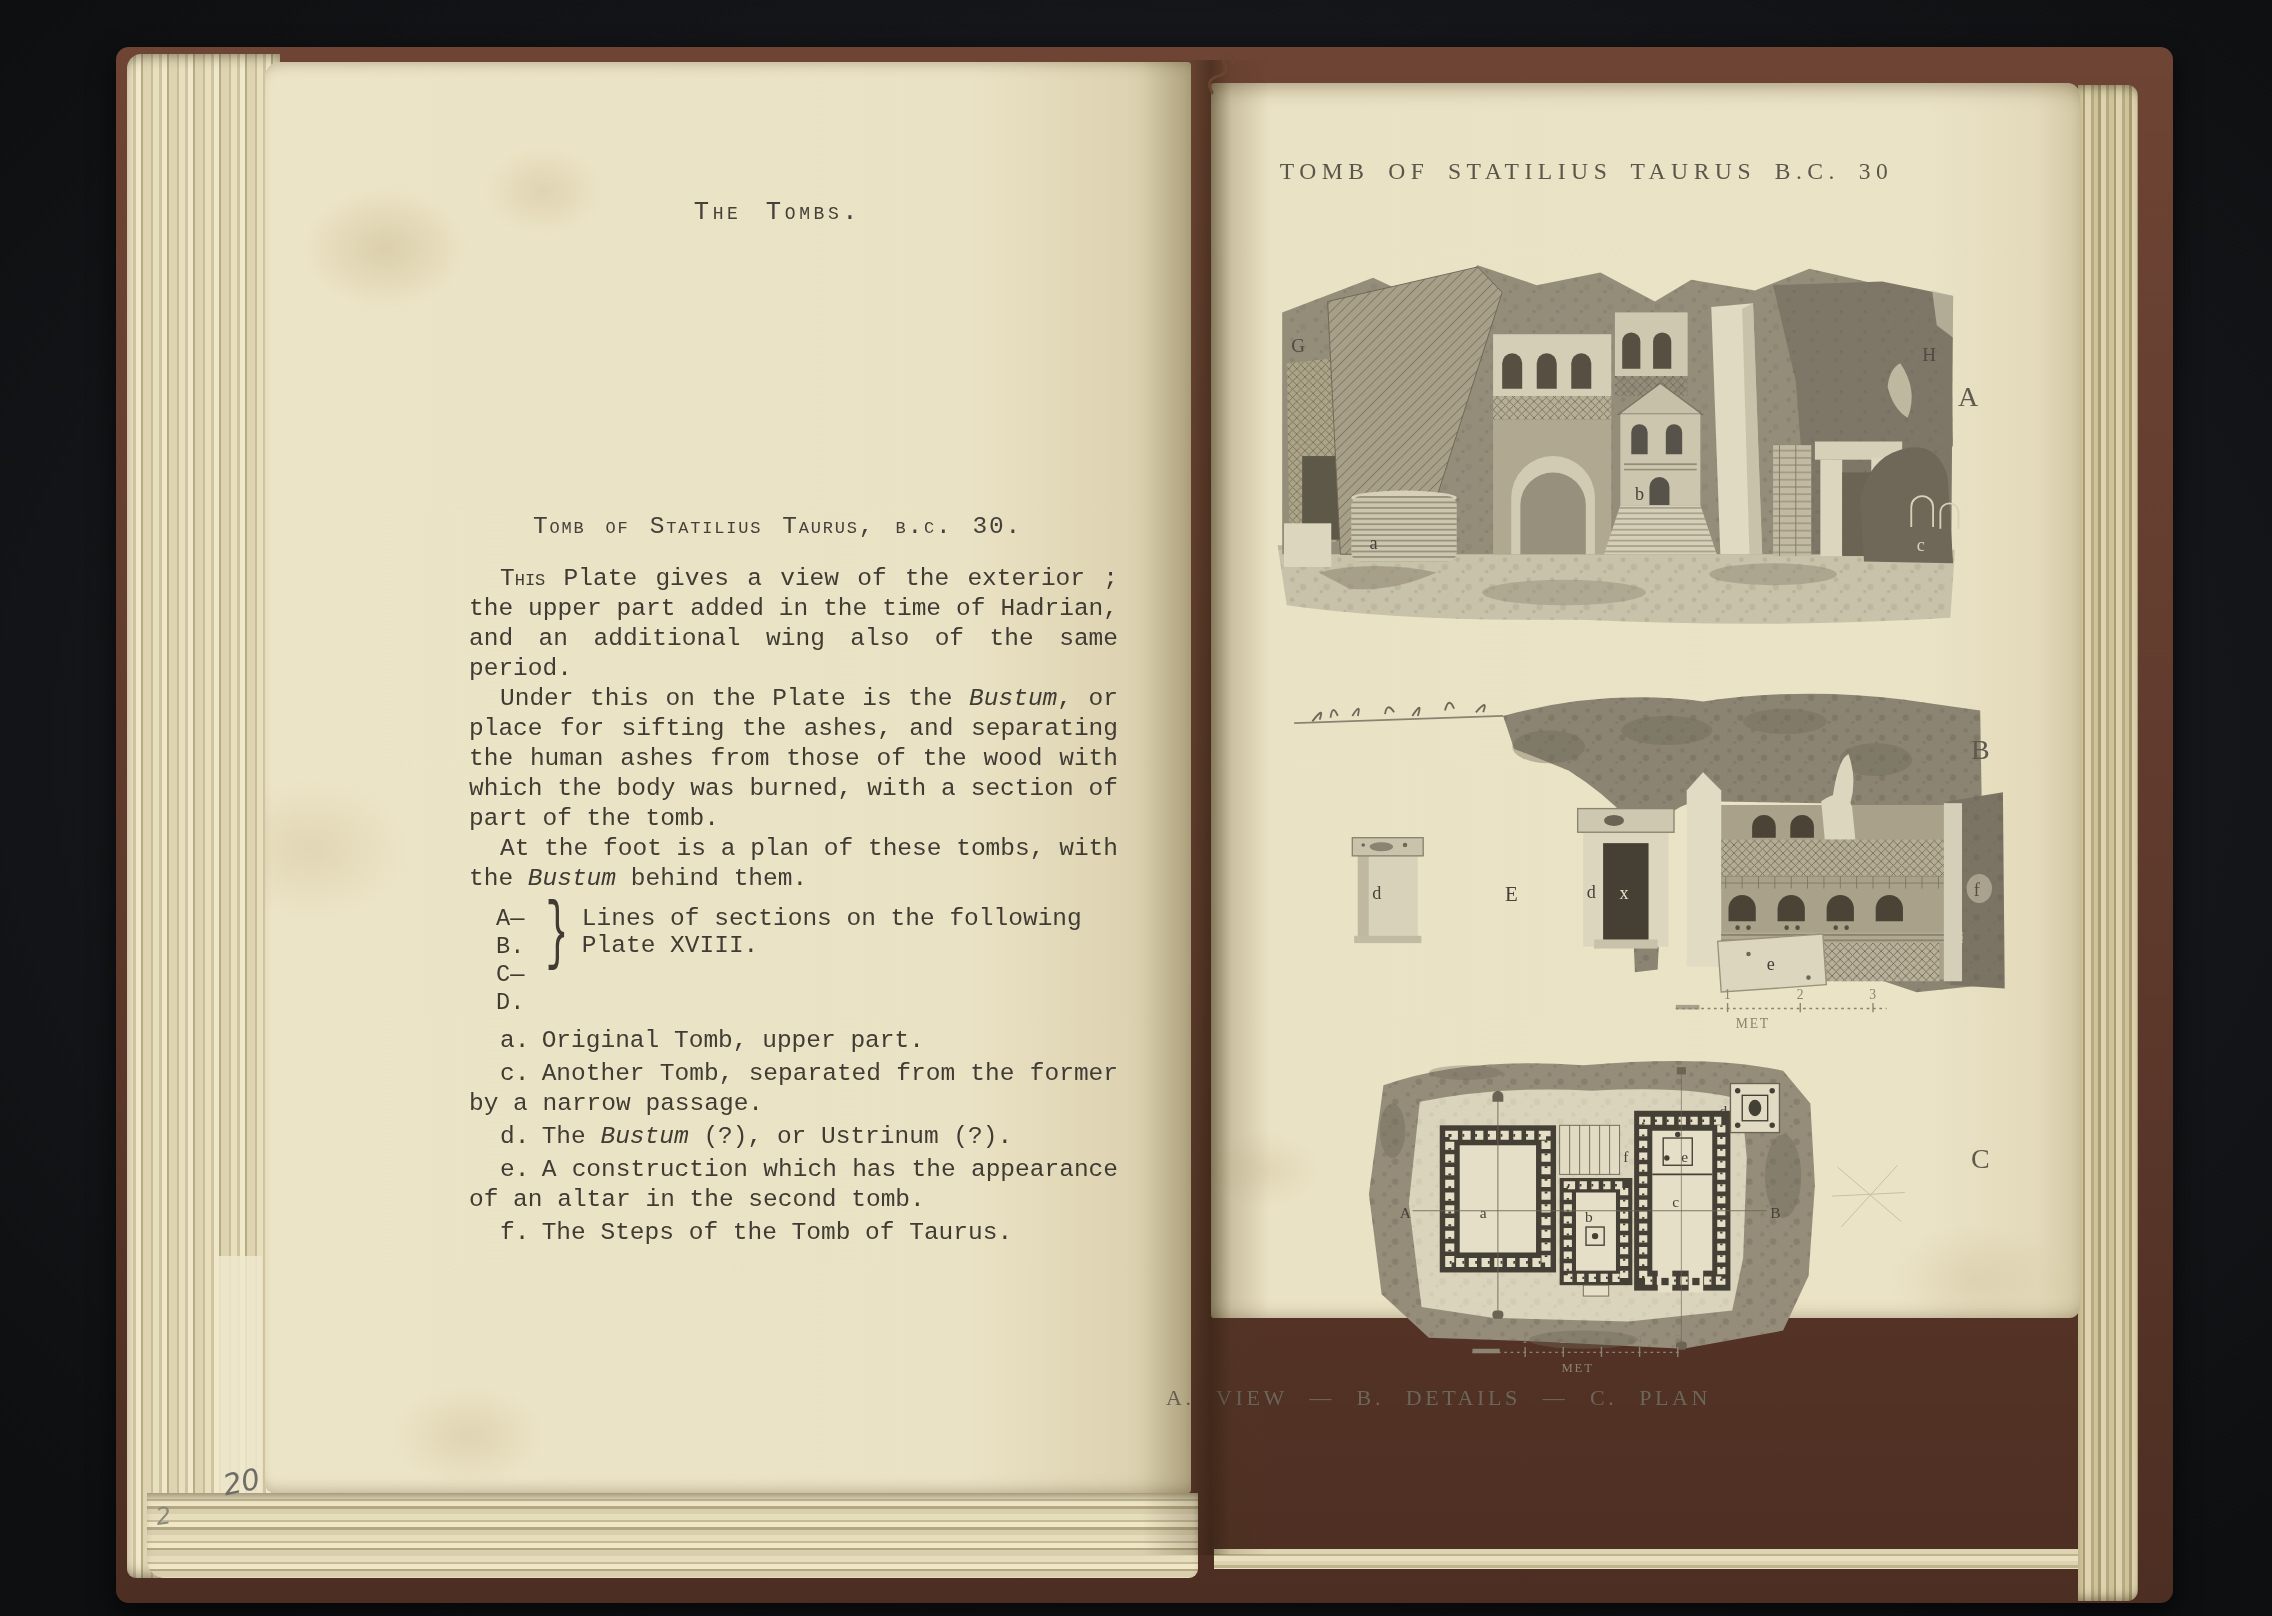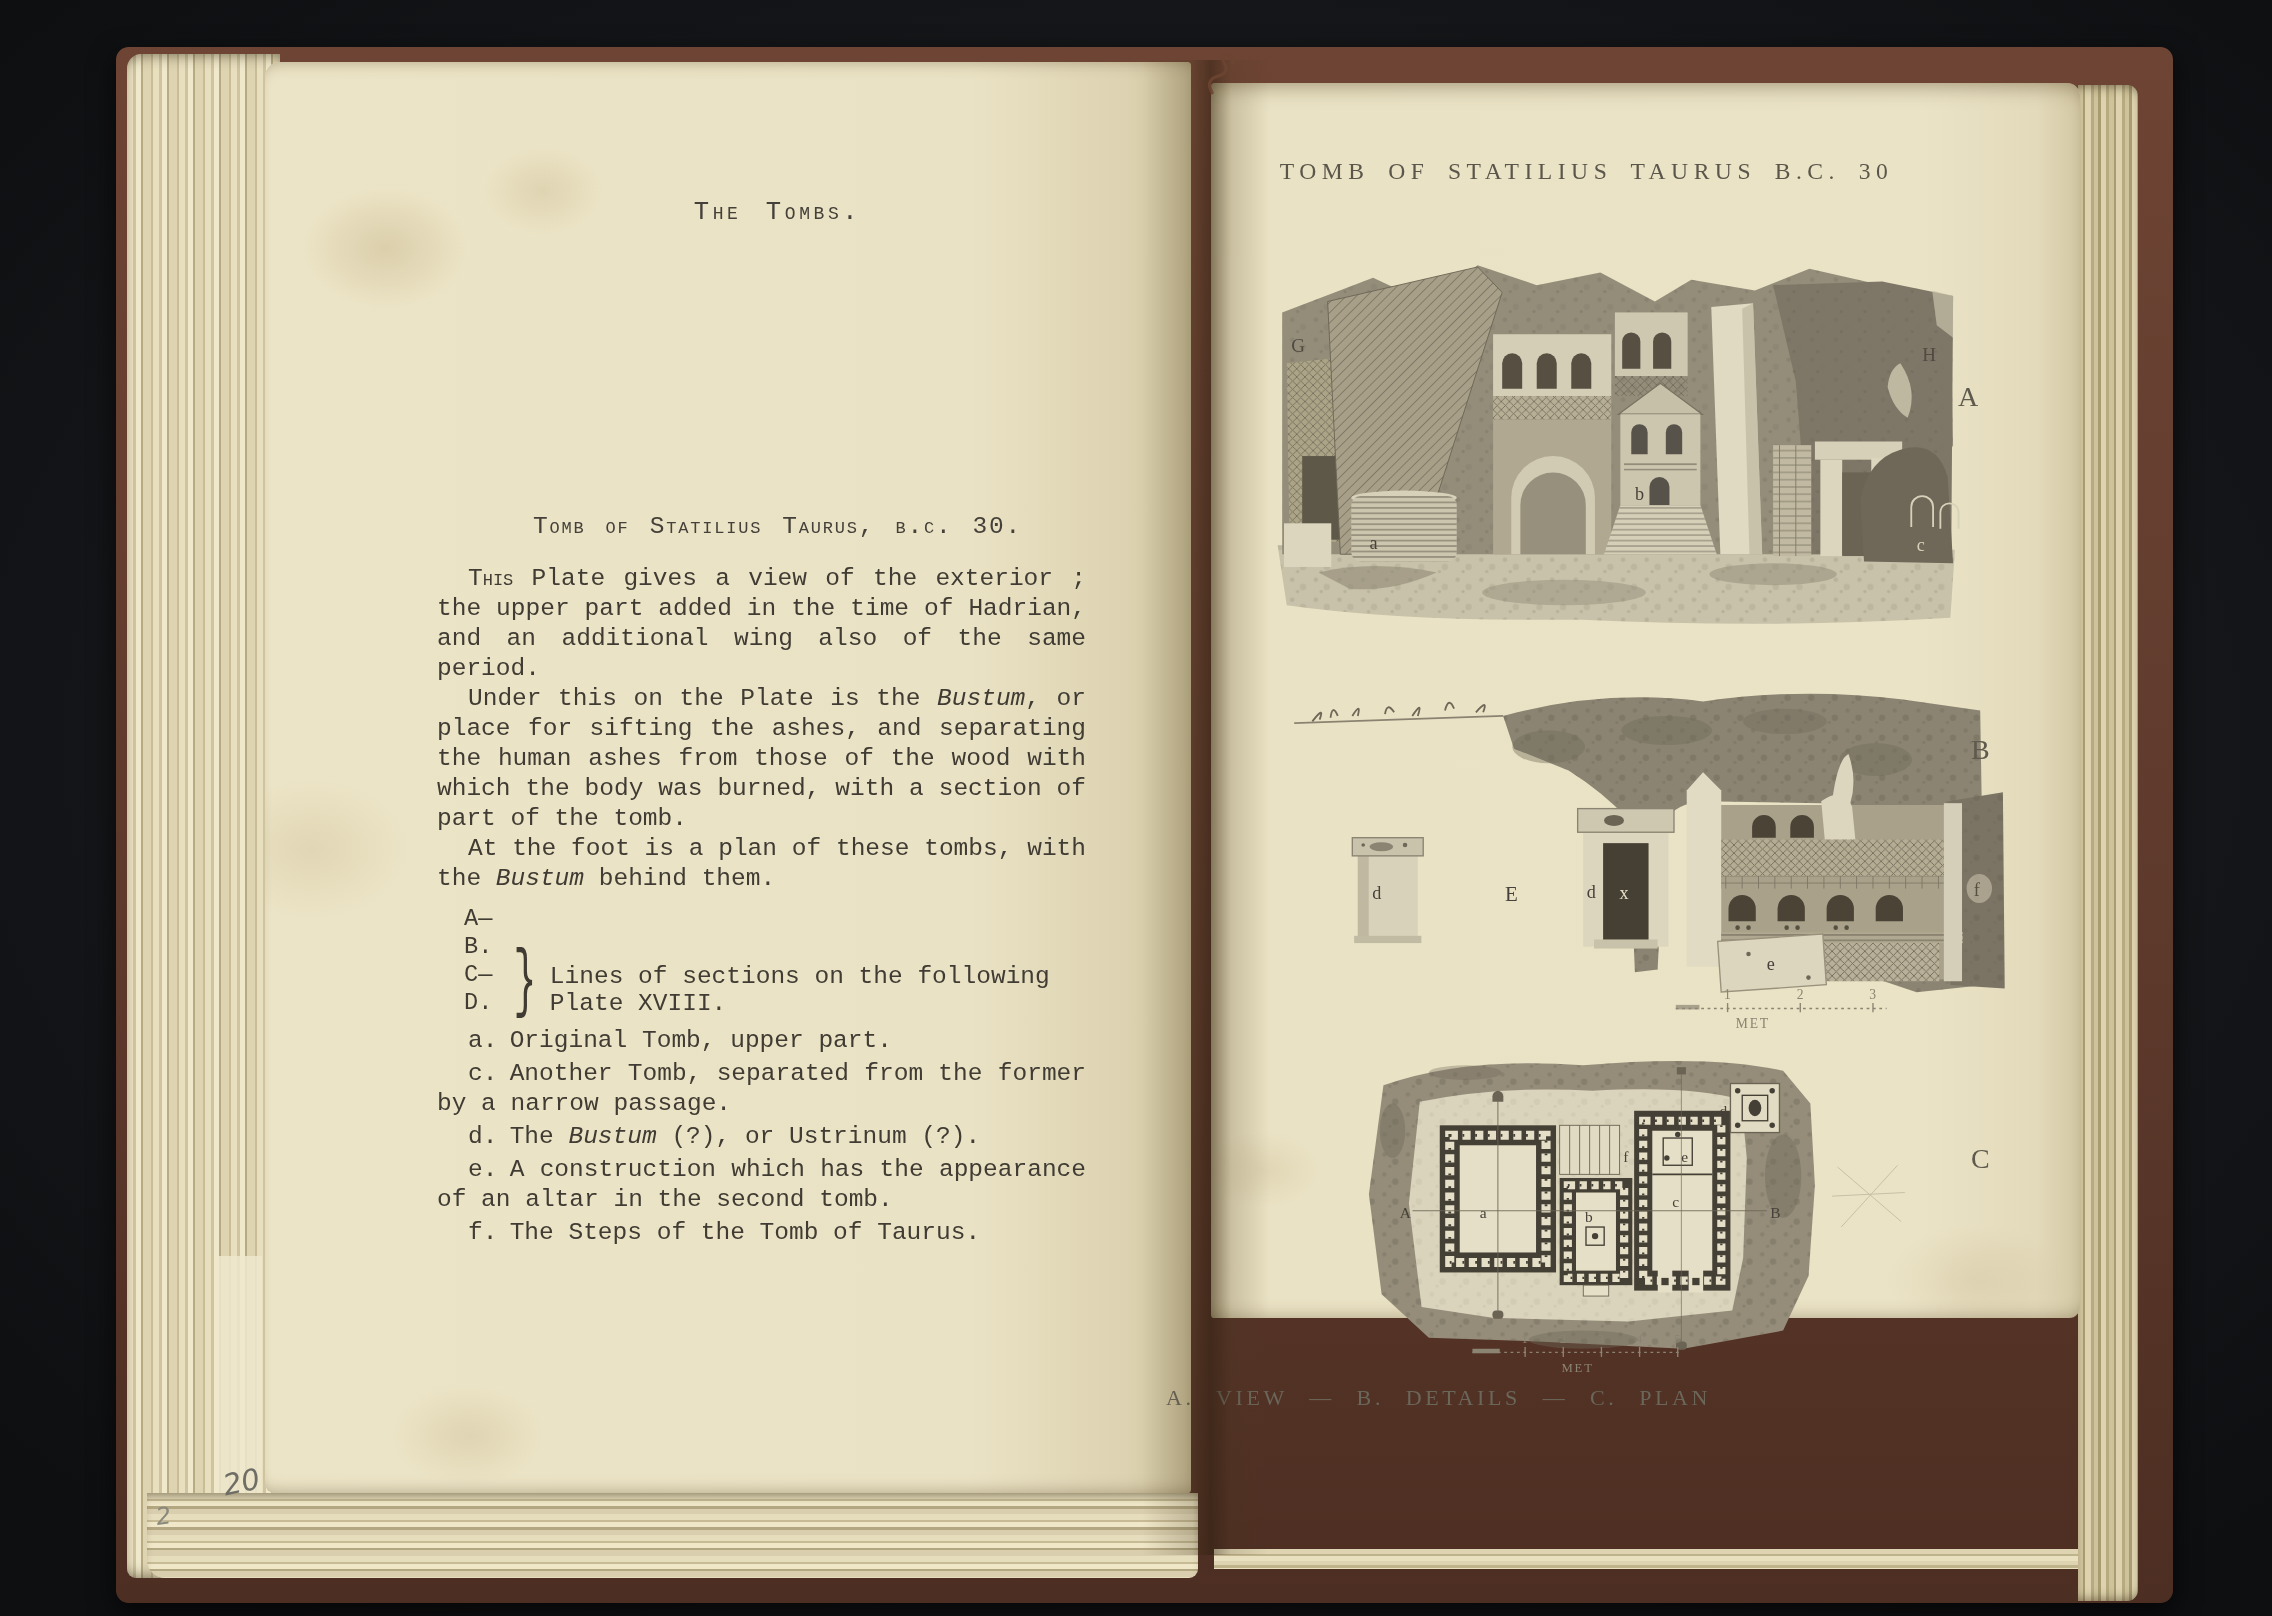--- a/index.html
+++ b/index.html
@@ -64,25 +64,25 @@
     background:linear-gradient(90deg, rgba(70,55,30,0) 0%, rgba(70,55,30,.22) 40%, rgba(40,28,12,.42) 54%, rgba(70,55,30,.14) 70%, rgba(70,55,30,0) 100%);
   }
   .running-title{
     position:absolute;left:189px;top:136px;width:647px;text-align:center;
     font-size:25.5px;letter-spacing:3.6px;color:#44403a;font-variant:small-caps;word-spacing:5.5px;
   }
   .section-heading{
     position:absolute;left:189px;top:451px;width:647px;text-align:center;
     font-size:24.5px;letter-spacing:1.8px;color:#45413a;font-variant:small-caps;word-spacing:3.6px;
   }
-  .text-block{position:absolute;left:172px;top:502px;width:649px;color:#403c34;}
+  .text-block{position:absolute;left:204px;top:502px;width:649px;color:#403c34;}
   .text-block p{margin:0;text-indent:31px;text-align:justify;font-size:24.5px;line-height:30px;}
   .seg-italic{font-style:italic;}
   .seg-lead{font-variant:small-caps;}
-  .sections-note{margin:11px 0 1px 27px;display:flex;align-items:flex-end;}
+  .sections-note{margin:11px 0 1px 27px;display:flex;align-items:flex-start;}
   .sec-lines{font-size:23.6px;line-height:28px;color:#403c34;}
   .brace{font-size:76px;line-height:58px;color:#403c34;transform:scaleX(.5);margin:0 0 5.5px -5.5px;font-weight:400;}
   .note-text{font-size:24.5px;color:#403c34;margin-left:1.8px;}
   .list{margin-top:9px;}
   .list p{margin:3px 0;}
   .pencil-20{
     position:absolute;left:107px;top:1418px;font-family:"DejaVu Sans",sans-serif;
     font-size:29px;color:#6f6e66;transform:rotate(-12deg);font-style:italic;
   }
   .pencil-2{

